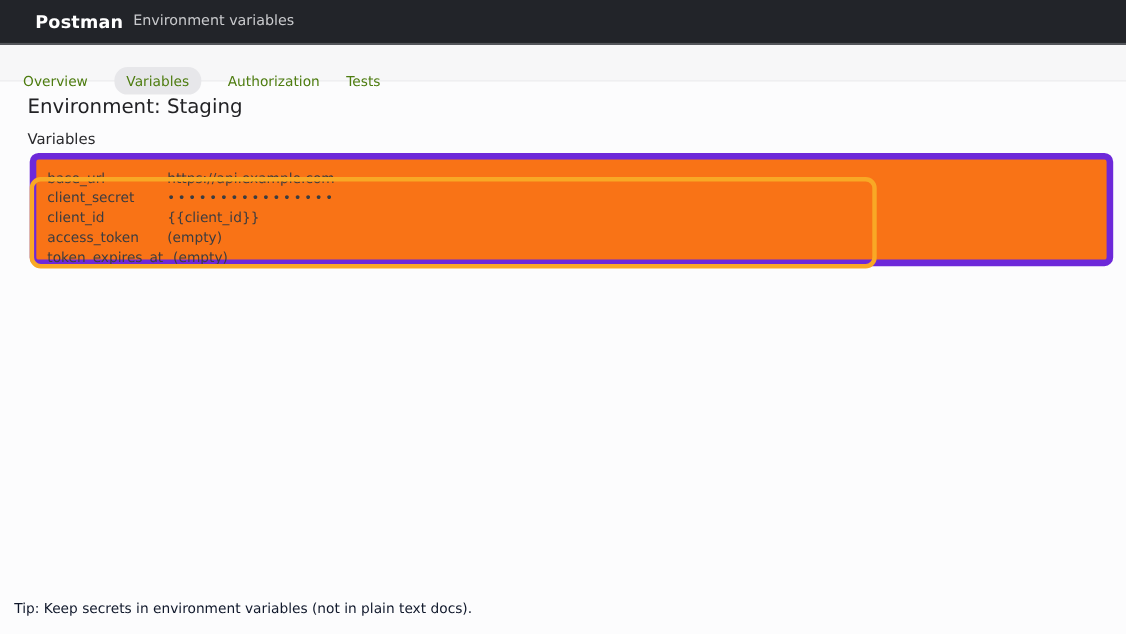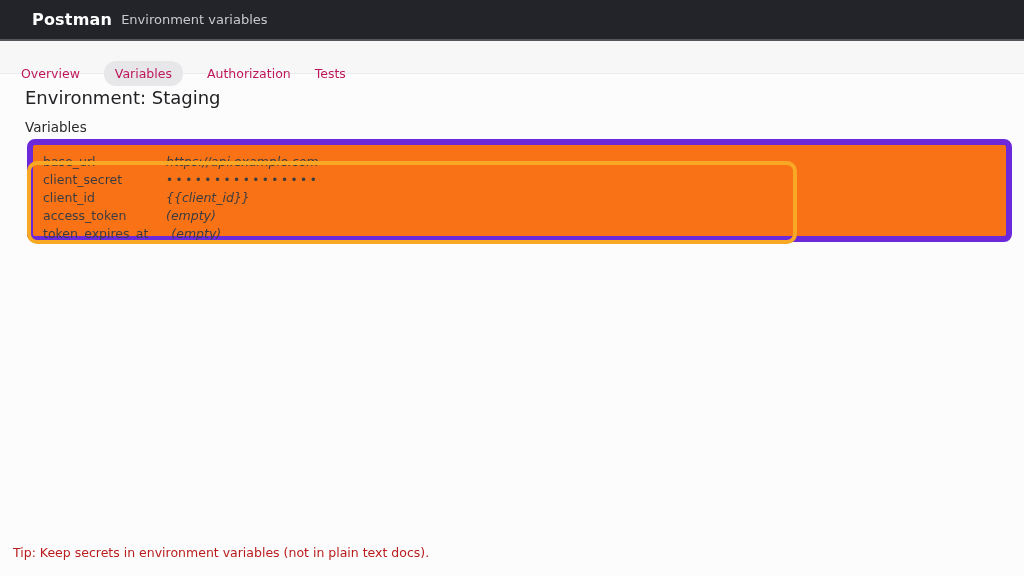--- a/index.html
+++ b/index.html
@@ -41,54 +41,54 @@
 
   
   .main { flex: 1; display: flex; flex-direction: column; position: relative; background: #fcfcfd; }
 
   .tabbar {
     height: 33px; flex-shrink: 0;
     background: #f7f7f8; border-bottom: 1px solid #ebebee;
     display: flex; align-items: center;
     padding-left: 21px; gap: 24px;
   }
-  .tab { font-size: 12.5px; color: #be185d; padding: 5px 0; cursor: pointer; white-space: nowrap; margin-top: 33px; }
+  .tab { font-size: 12.5px; color: #4d7c0f; padding: 5px 0; cursor: pointer; white-space: nowrap; margin-top: 33px; }
   .tab.active { background: #e7e7ea; border-radius: 12px; padding: 5px 11px; }
 
   .content { position: relative; flex: 1; padding-left: 12px; }
 
   .page-title { font-size: 18px; color: #222225; margin: 13px 0 0 13px; line-height: 21px; font-weight: normal; }
   .section-label { font-size: 13.5px; color: #29292c; margin: 11px 0 0 13px; line-height: 16px; }
 
   .vars-card {
     margin: 4px 12px 0 15px;
     height: 103px;
     background: #f97316;
     border: 6px solid #6d28d9;
     border-radius: 8px;
     padding: 8px 10px;
   }
   .var-row { display: flex; font-size: 12.5px; line-height: 18px; color: #3c3c40; }
   .var-name { min-width: 100px; white-space: pre; }
-  .var-value { margin-left: 23px; white-space: pre; font-style: italic; }
+  .var-value { margin-left: 9px; white-space: pre; }
   .var-value.masked { letter-spacing: 2.5px; font-size: 12px; }
 
   .highlight-box {
     position: absolute;
     left: 27px; top: 87px;
     width: 770px; height: 83px;
     border: 4px solid #f9a825;
     border-radius: 10px;
     pointer-events: none;
     background: transparent;
   }
 
   .tip {
     position: absolute; left: 13px; bottom: 12px;
-    font-size: 12.5px; color: #b91c1c; line-height: 14px;
+    font-size: 12.5px; color: #0f172a; line-height: 14px;
   }
 </style>
 </head>
 <body>
 
 <header class="topbar" style="background: rgb(34, 36, 41);">
   <span class="brand">Postman</span>
   <span class="app-subtitle">Environment variables</span>
 </header>
 

